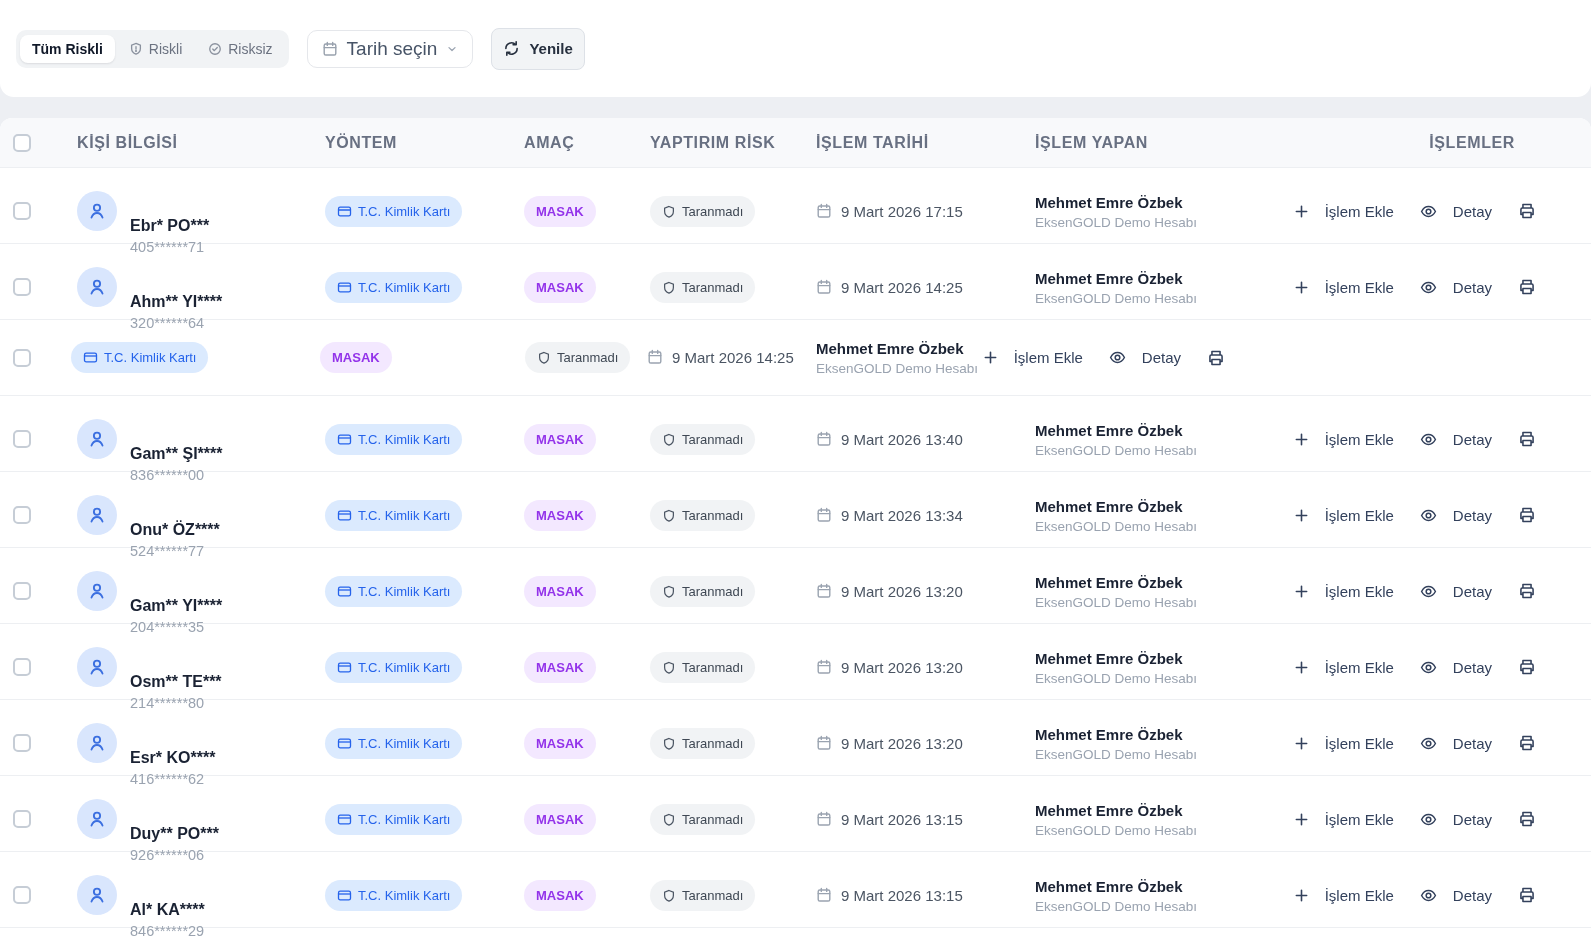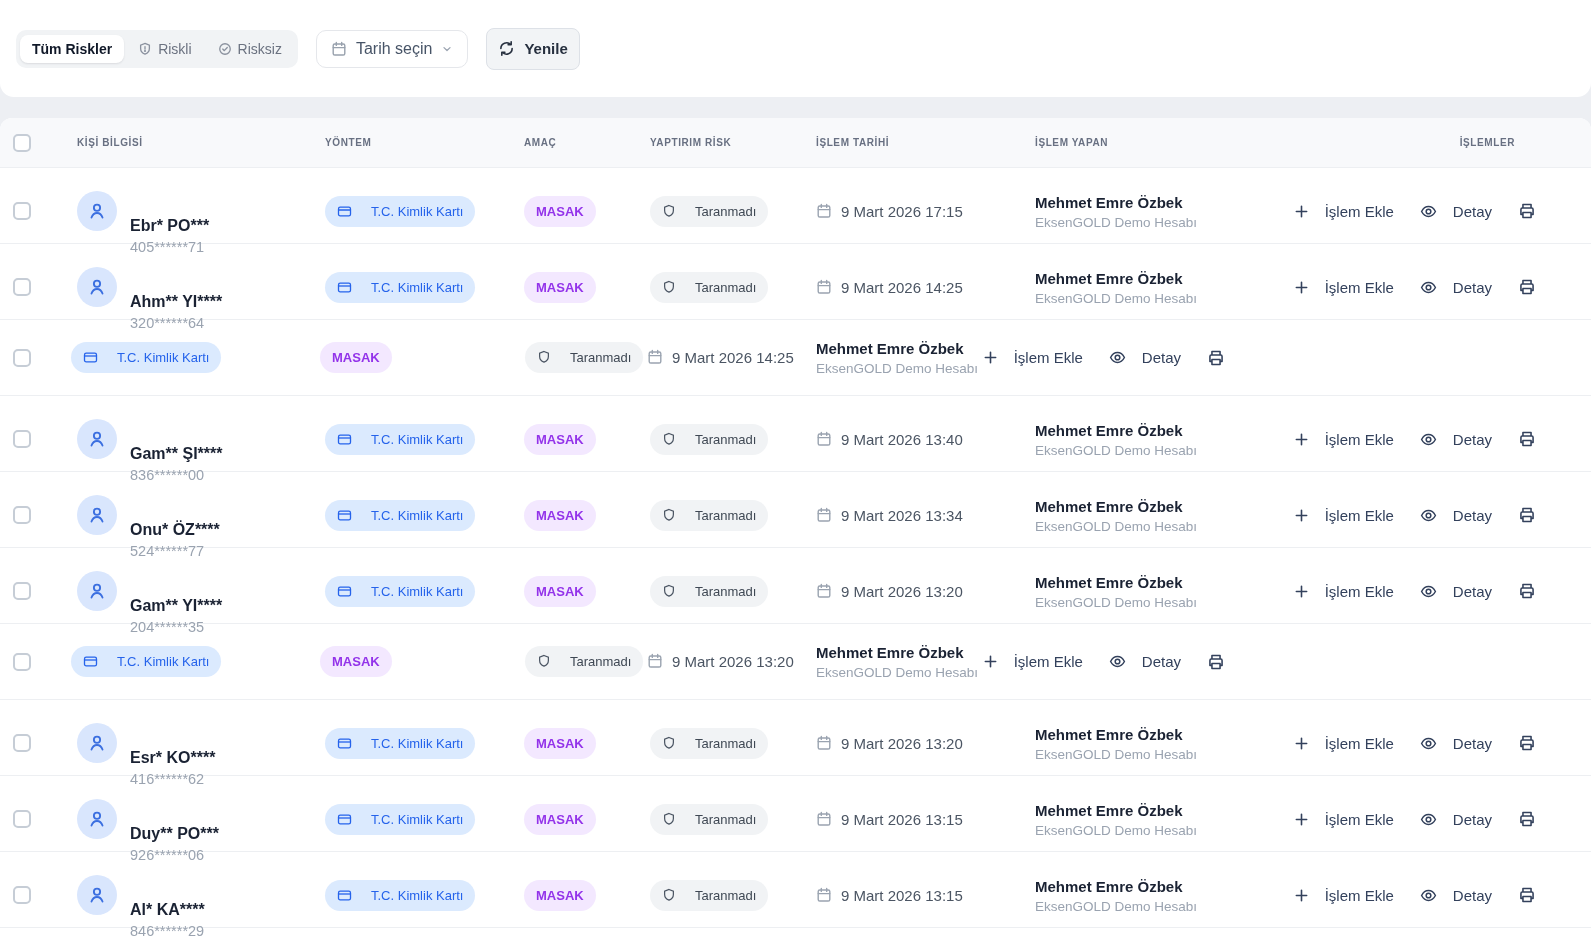--- a/index.html
+++ b/index.html
@@ -39,21 +39,21 @@
     font-family:inherit; font-size:14px; color:#6b7280; padding:6px 12px;
     border-radius:8px; cursor:pointer;
   }
   .seg-item.active{
     background:#fff; color:#101828; font-weight:700;
     box-shadow:0 1px 2px rgba(16,24,40,.10);
   }
   .date-btn{
     display:flex; align-items:center; gap:9px; background:#fff;
     border:1px solid var(--border); border-radius:10px; height:38px; padding:0 14px;
-    font-family:inherit; font-size:16px; color:#475467; cursor:pointer; white-space:nowrap;
+    font-family:inherit; font-size:19px; color:#475467; cursor:pointer; white-space:nowrap;
   }
   .refresh-btn{
     display:flex; align-items:center; gap:9px; background:#f2f4f6;
     border:1px solid #dde1e7; border-radius:8px; height:42px; padding:0 11px;
     font-family:inherit; font-size:15px; font-weight:600; color:#27303f;
     cursor:pointer; white-space:nowrap;
   }
   
   .table-card{
     margin-top:21px; background:var(--card); border-radius:12px 12px 0 0;
@@ -62,39 +62,39 @@
   .grid-row{
     display:grid;
     grid-template-columns:64px 254px 204px 125px 169px 219px 245px 1fr;
     align-items:center;
   }
   .thead{
     background:var(--header-bg); height:50px;
     border-bottom:1px solid var(--sep);
   }
   .th{
-    font-size:10px; font-weight:700; letter-spacing:.6px; color:var(--muted);
+    font-size:16px; font-weight:700; letter-spacing:.6px; color:var(--muted);
     text-transform:uppercase;
   }
   .pad1{padding-left:13px;} .pad2{padding-left:7px;} .pad3{padding-left:2px;} .pad4{padding-left:3px;}
   .th-right{text-align:right; padding-right:76px;}
   .row{height:76px; border-bottom:1px solid var(--sep); background:#fff;}
   .checkbox{
     width:18px; height:18px; border:2px solid #c6cdd6; border-radius:5px;
     background:#fff; margin-left:13px; cursor:pointer;
   }
   .person-cell{display:flex; align-items:center; gap:13px; padding-left:13px;}
   .avatar{
     width:40px; height:40px; border-radius:50%; background:#d9e6fd;
     display:flex; align-items:center; justify-content:center; color:#3b6fe0; flex:none;
   }
   .p-name{font-size:16px; font-weight:700; color:var(--name); line-height:1.3;margin-top:48px;}
   .p-id{font-size:14.5px; color:var(--sub); margin-top:2px;}
   .badge{
-    display:inline-flex; align-items:flex-start; gap:19px; border-radius:999px;
+    display:inline-flex; align-items:flex-end; gap:6px; border-radius:999px;
     padding:8px 12px; font-size:13px; white-space:nowrap;
   }
   .badge-method{background:var(--blue-bg); color:var(--blue); margin-left:7px; font-weight:500;}
   .badge-purpose{background:var(--purple-bg); color:var(--purple); margin-left:2px; font-weight:700;}
   .badge-risk{background:var(--gray-badge); color:#3f4854; margin-left:3px; font-weight:500;}
   .date-cell{display:flex; align-items:flex-start; gap:9px; color:var(--text); font-size:15px;}
   .date-cell .cal{color:#9aa3b0; display:flex;}
   .op-name{font-size:15px; font-weight:700; color:var(--name); line-height:1.3;}
   .op-sub{font-size:13.5px; color:var(--sub); margin-top:2px;}
   .actions-cell{
@@ -107,21 +107,21 @@
   }
   .icon{display:inline-flex; flex:none;}
   svg{display:block;}
 </style>
 </head>
 <body>
 
 <div class="toolbar-card">
 
   <div class="segmented">
-    <button class="seg-item active">Tüm Riskler</button>
+    <button class="seg-item active">Tüm Riskli</button>
     <button class="seg-item">
       <span class="icon">
         <svg width="14" height="14" viewBox="0 0 16 16" fill="none" stroke="#8a919e" stroke-width="1.5" stroke-linecap="round">
           <path d="M8 1.7 13 3.6v3.9c0 3.1-2 5.3-5 6.4-3-1.1-5-3.3-5-6.4V3.6L8 1.7z"></path>
             <path d="M8 5.4v2.8"></path>
             <circle cx="8" cy="10.3" r=".5" fill="#8a919e"></circle>
         </svg>
       </span>
       <span>Riskli</span>
     </button>
@@ -713,20 +713,34 @@
         </span>
       </button>
     </div>
   </div>
 
   <div class="grid-row row">
     <div>
           <div class="checkbox"></div>
         </div>
 
+    <div class="person-cell">
+      <div class="avatar">
+        <span class="icon">
+          <svg width="20" height="20" viewBox="0 0 16 16" fill="none" stroke="#3b6fe0" stroke-width="1.5" stroke-linecap="round">
+            <circle cx="8" cy="5.4" r="2.5"></circle>
+                <path d="M3.6 13.2c.8-2.3 2.5-3.6 4.4-3.6s3.6 1.3 4.4 3.6"></path>
+          </svg>
+        </span>
+      </div>
+      <div>
+        <div class="p-name">Osm** TE***</div>
+        <div class="p-id">214******80</div>
+      </div>
+    </div>
 
     <div>
       <span class="badge badge-method">
         <span class="icon">
           <svg width="15" height="15" viewBox="0 0 16 16" fill="none" stroke="#2563eb" stroke-width="1.4">
             <rect x="1.6" y="3.4" width="12.8" height="9.2" rx="1.8"></rect>
                 <path d="M1.6 6.4h12.8"></path>
           </svg>
         </span>
         <span>T.C. Kimlik Kartı</span>

